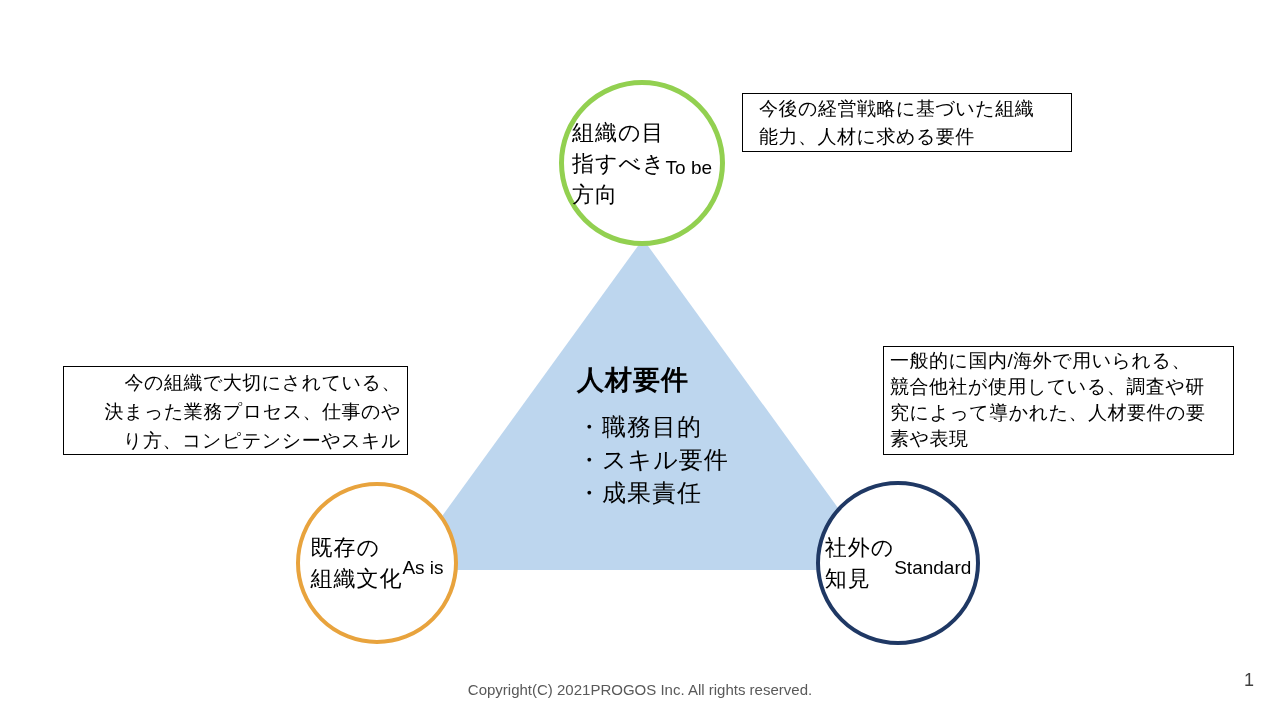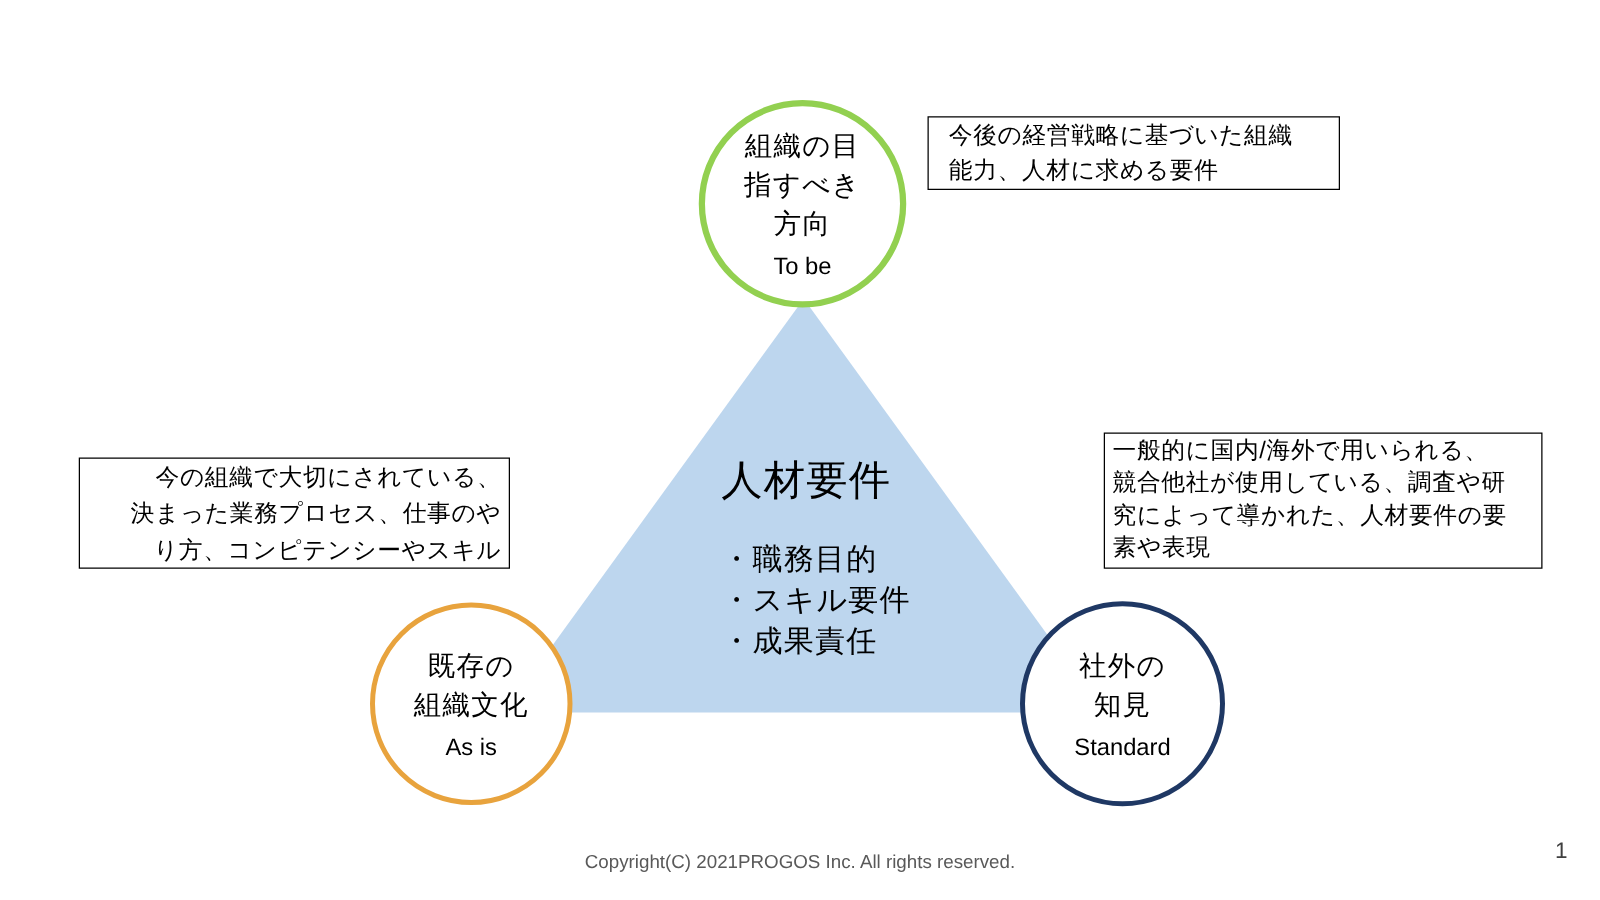--- a/index.html
+++ b/index.html
@@ -15,24 +15,23 @@
   .triangle { position: absolute; left: 0; top: 0; z-index: 1; }
   .triangle polygon { fill: var(--triangle, #BDD6EE); }
 
   .node {
     position: absolute;
     z-index: 3;
     background: #ffffff;
     border-radius: 50%;
     box-sizing: border-box;
     display: flex;
-    flex-direction: column;
+    flex-direction: row;
     align-items: center;
     justify-content: center;
-    text-align: center;
   }
   .node-jp { white-space: pre-line; font-size: 22px; line-height: 31px; letter-spacing: 1px; }
   .node-en { font-size: 19px; margin-top: 9px; }
   .node-top   { left: 559px; top: 80px;  width: 166px; height: 166px; border: 5px solid var(--node-top-border, #92D050); }
   .node-left  { left: 296px; top: 482px; width: 162px; height: 162px; border: 4px solid var(--node-left-border, #E8A33D); }
   .node-right { left: 816px; top: 481px; width: 164px; height: 164px; border: 4px solid var(--node-right-border, #1F3864); }
 
   .note {
     position: absolute;
     z-index: 4;
@@ -42,22 +41,22 @@
     white-space: pre-line;
     font-size: 19px;
     padding: 1px 6px;
     letter-spacing: 0.5px;
   }
   .note-top-right { left: 742px; top: 93px;  width: 330px; height: 59px;  line-height: 28px; padding-left: 16px; }
   .note-left      { left: 63px;  top: 366px; width: 345px; height: 89px;  line-height: 29px; text-align: right; }
   .note-right     { left: 883px; top: 346px; width: 351px; height: 109px; line-height: 26px; }
 
   .center-text { position: absolute; left: 577px; top: 362px; z-index: 2; }
-  .center-title { font-size: 33px; font-weight: normal; letter-spacing: 1px; }
-  .center-items { margin-top: 24px; font-size: 24px; line-height: 33px; letter-spacing: 1px; }
+  .center-title { font-size: 27px; font-weight: bold; letter-spacing: 1px; }
+  .center-items { margin-top: 12px; font-size: 24px; line-height: 33px; letter-spacing: 1px; }
 
   .footer {
     position: absolute;
     left: 0; right: 0; top: 681px;
     text-align: center;
     font-size: 15px;
     color: var(--footer-text, #595959);
     z-index: 5;
   }
   .page-number {

